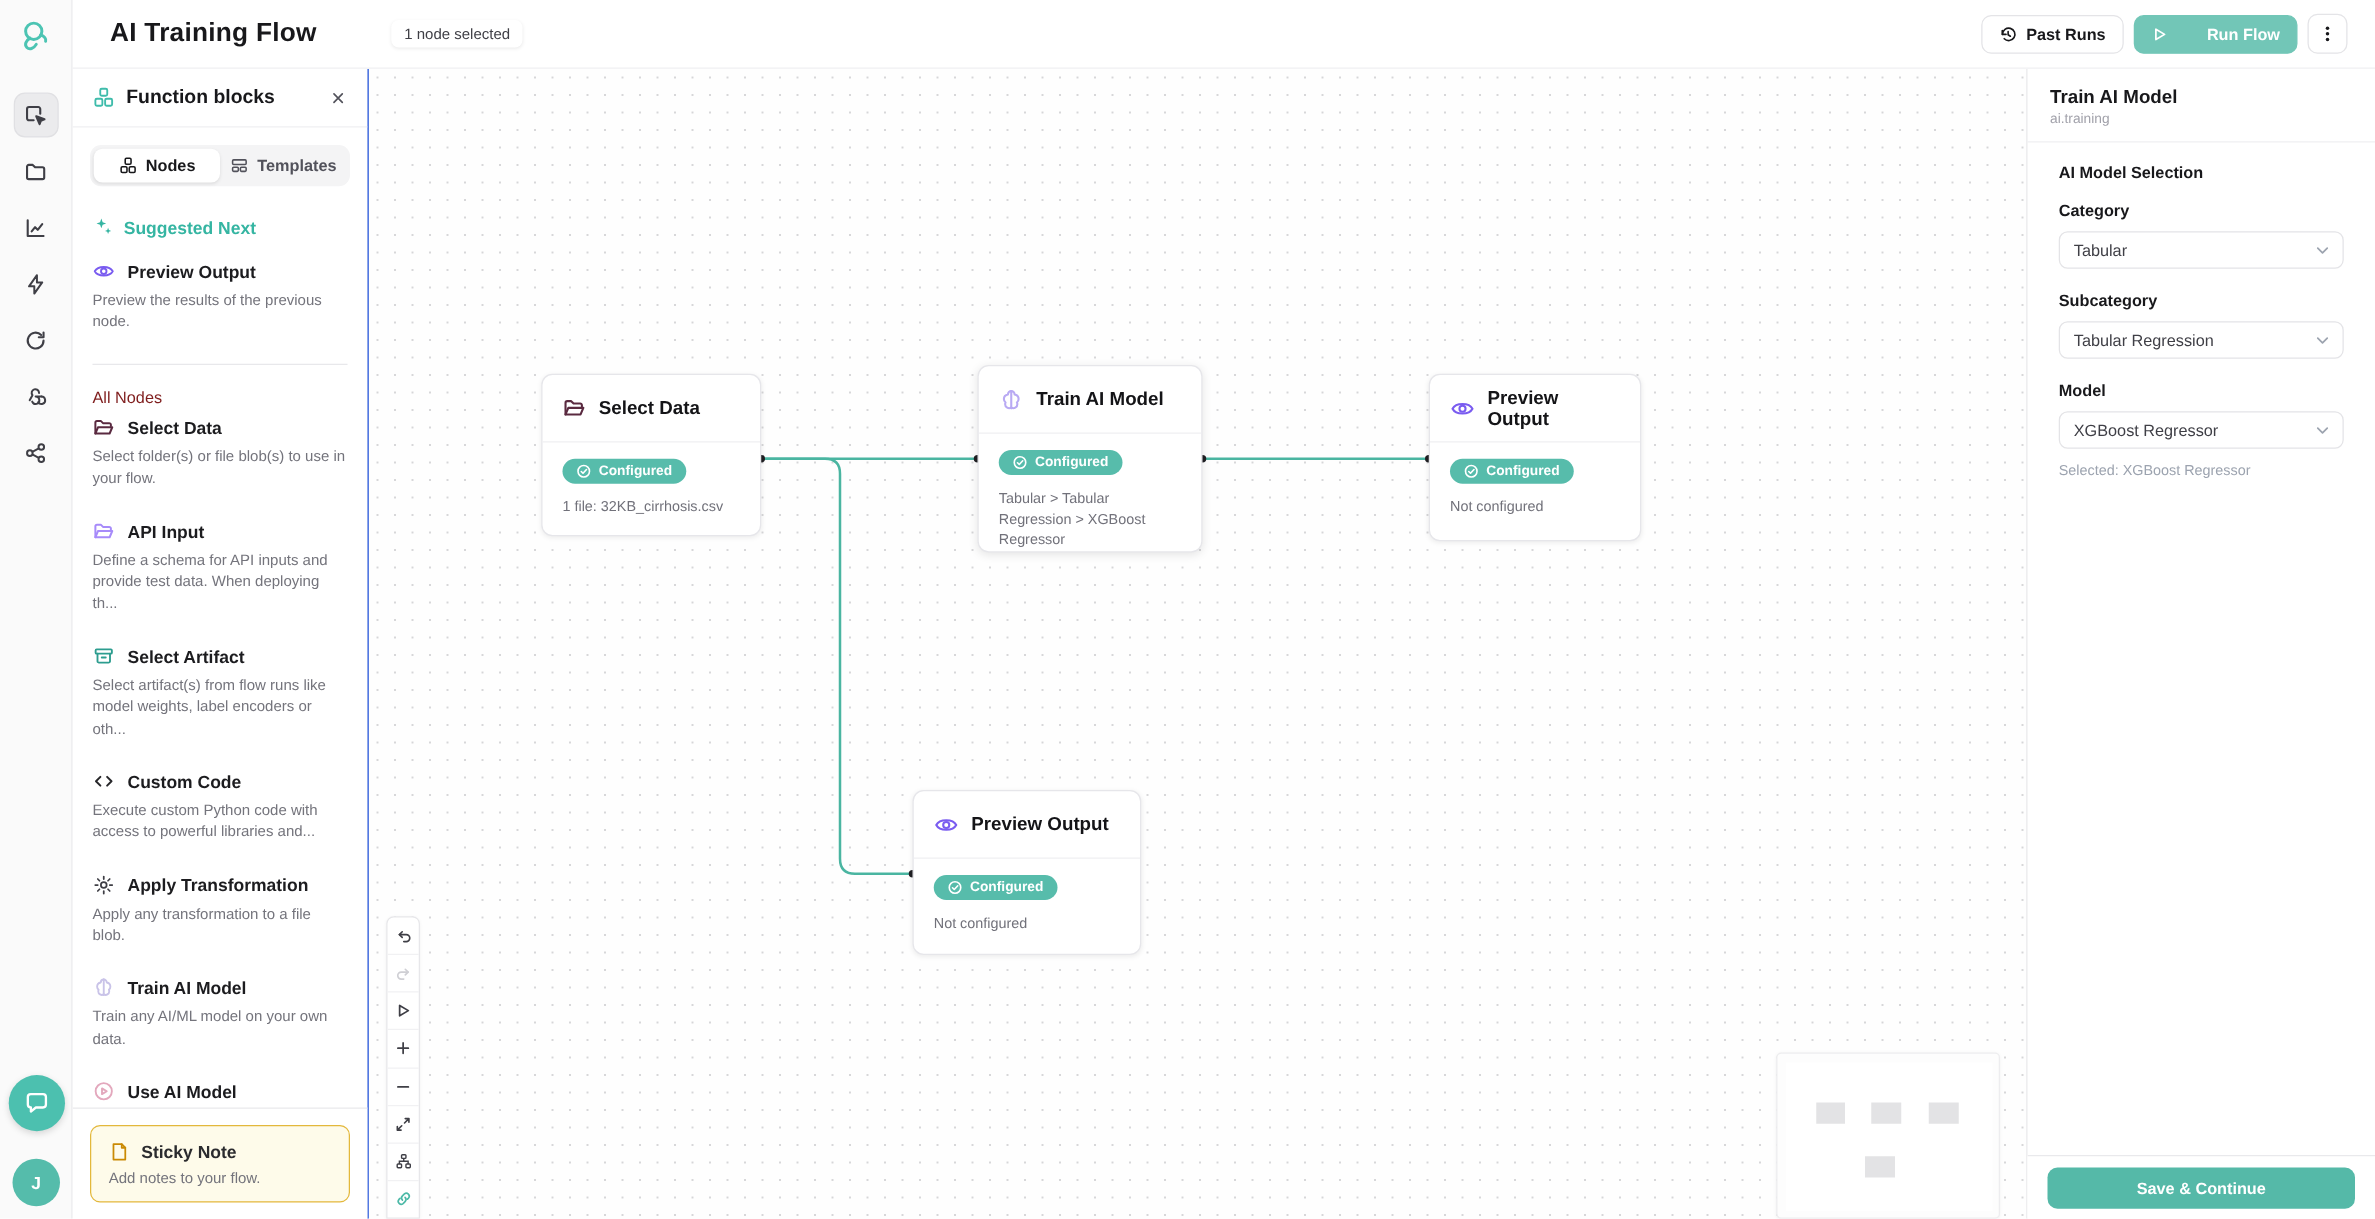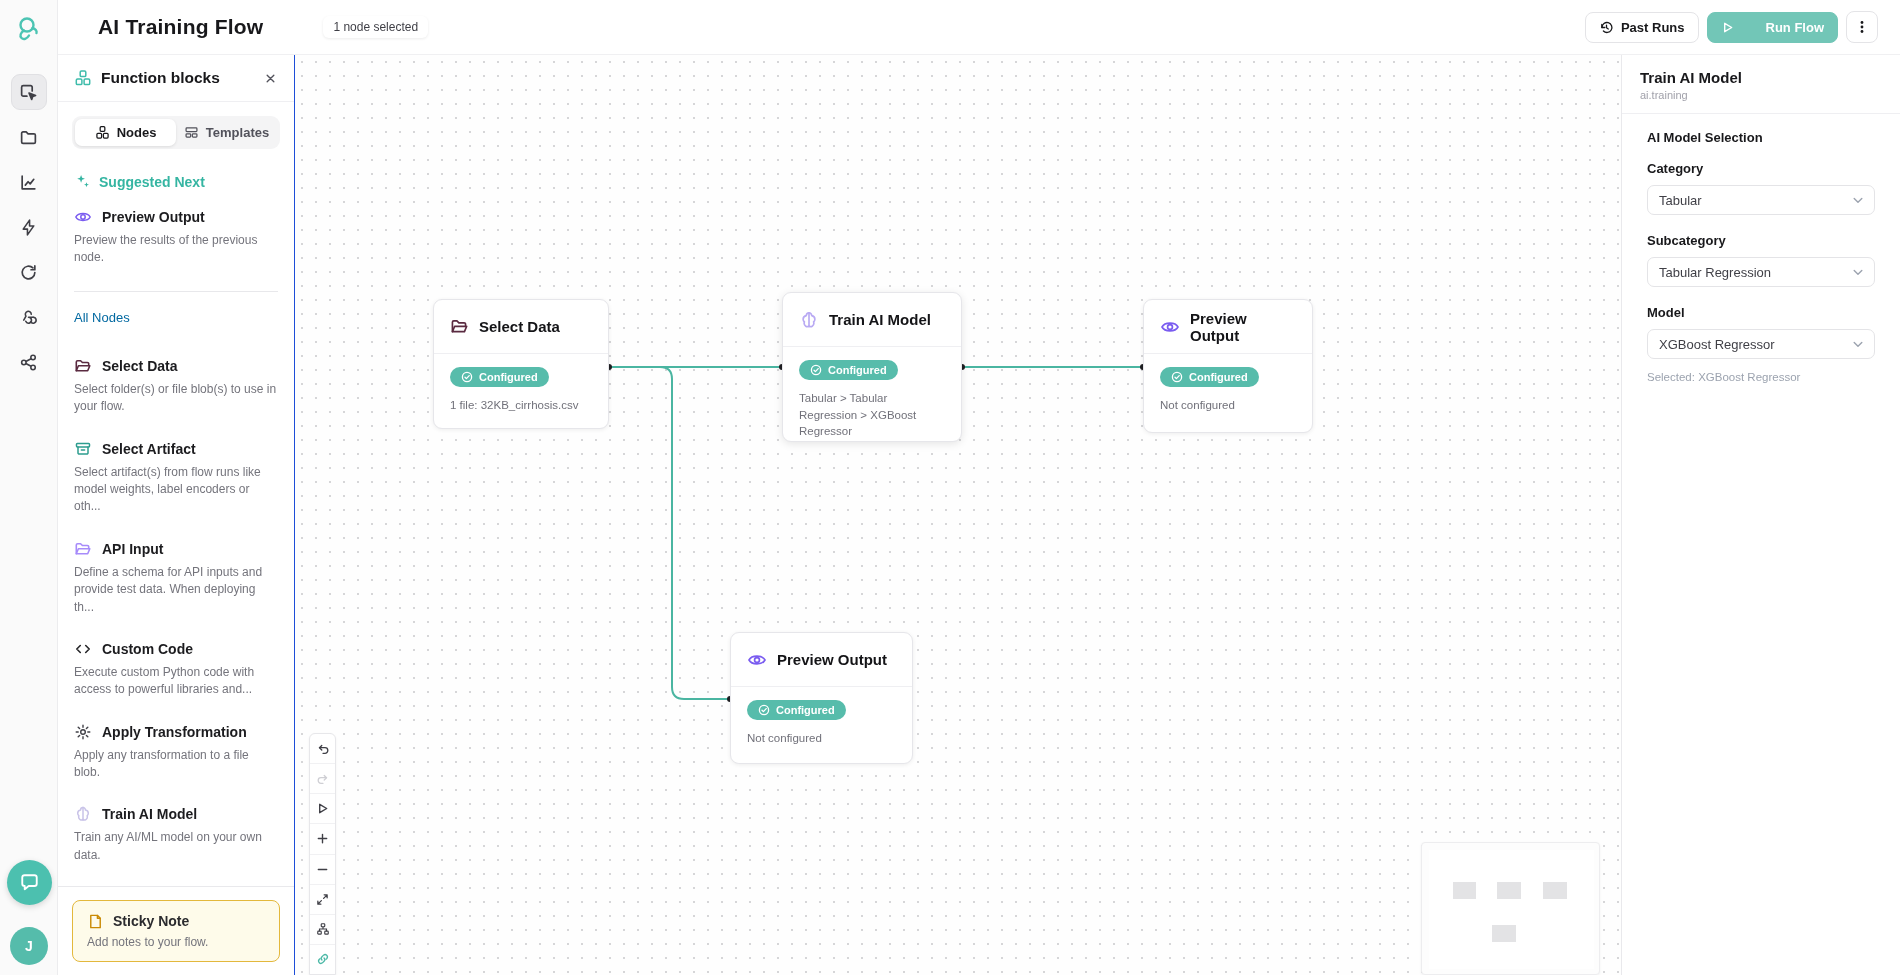--- a/index.html
+++ b/index.html
@@ -17,21 +17,21 @@
   .rail-btn.active { background:#ebebed; border:1px solid #e0e0e3; }
   .rail-bottom { position:absolute; bottom:0; left:0; width:58px; display:flex; flex-direction:column; align-items:center; }
   .chat-fab { width:45px; height:45px; border-radius:50%; background:#4cc0af; display:flex; align-items:center;
               justify-content:center; box-shadow:0 2px 6px rgba(0,0,0,.15); margin-bottom:22px; }
   .avatar { width:38px; height:38px; border-radius:50%; background:#55bcab; color:#fff; font-size:14px; font-weight:700;
             display:flex; align-items:center; justify-content:center; margin-bottom:10px; }
 
   
   .topbar { position:absolute; left:58px; top:0; width:1842px; height:55px; background:#fff; z-index:5;
             display:flex; align-items:center; border-bottom:1px solid #f0f0f2; }
-  .flow-title { font-size:21px; font-weight:700; margin-left:40px; letter-spacing:.2px; }
+  .flow-title { font-size:21px; font-weight:700; margin-left:30px; letter-spacing:.2px; }
   .status-pill { margin-left:60px; font-size:12px; color:#3f3f46; background:#fff; padding:4px 10px; border-radius:6px;
                  box-shadow:0 1px 3px rgba(0,0,0,.08); }
   .topbar-actions { margin-left:auto; margin-right:22px; display:flex; align-items:center; gap:8px; }
   .btn { display:inline-flex; align-items:center; gap:7px; font-size:13px; font-weight:700; border-radius:8px;
          padding:7px 13px; cursor:pointer; border:1px solid #e4e4e7; background:#fff; color:#18181b; }
   .btn.primary { background:#72c6b7; border-color:#72c6b7; color:#fff;gap:32px; }
   .btn.icon-only { padding:7px 8px; }
 
   
   .canvas { position:absolute; left:295px; top:55px; width:1326px; height:920px; background:#fefefe;
@@ -73,21 +73,21 @@
   .seg { margin:14px 14px 4px; background:#f4f4f5; border-radius:9px; padding:3px; display:flex; }
   .seg-tab { flex:1; display:flex; align-items:flex-end; justify-content:center; gap:7px; font-size:13px; font-weight:600;
              color:#52525b; padding:6px 0; border-radius:7px; cursor:pointer; }
   .seg-tab.active { background:#fff; color:#18181b; box-shadow:0 1px 3px rgba(0,0,0,.10); }
   .panel-scroll { padding:16px 16px 0; }
   .suggested-head { display:flex; align-items:center; gap:8px; color:#35b5a2; font-size:14px; font-weight:700; margin:4px 0 18px; }
   .pal-item { margin-bottom:24px; cursor:pointer; }
   .pal-title { display:flex; align-items:center; gap:10px; font-size:14px; font-weight:700; color:#1c1c1f; }
   .pal-desc { margin:6px 0 0 0; font-size:12px; color:#74747c; line-height:1.45; }
   .pal-divider { height:1px; background:#e8e8eb; margin:2px 0 18px; }
-  .group-label { font-size:13px; color:#0369a1; margin-bottom:32px; }
+  .group-label { font-size:13px; color:#7f1d1d; margin-bottom:8px; }
   .panel-foot { position:absolute; left:0; bottom:0; width:100%; border-top:1px solid #e9e9ec; padding:13px 14px; background:#fff; }
   .sticky-card { border:1px solid #e3b83c; background:#fefbea; border-radius:8px; padding:12px 14px; cursor:pointer; }
   .sticky-title { display:flex; gap:9px; font-size:14px; font-weight:700; color:#2b2b2e; }
   .sticky-desc { margin-top:5px; font-size:12px; color:#74747c; }
 
   
   .inspector { position:absolute; left:1621px; top:55px; width:279px; height:920px; background:#fff;
                border-left:1px solid #e9e9ec; z-index:4; }
   .insp-head { padding:14px 18px 12px; border-bottom:1px solid #efeff2; }
   .insp-title { font-size:15px; font-weight:700; }
@@ -443,47 +443,47 @@
               </svg>
           </span>
           <span>Select Data</span>
         </div>
         <p class="pal-desc">Select folder(s) or file blob(s) to use in your flow.</p>
       </div>
 
       <div class="pal-item">
         <div class="pal-title">
           <span>
+            <svg width="18" height="18" viewBox="0 0 18 18" fill="none" stroke="#a78bfa" stroke-width="1.6" stroke-linecap="round" stroke-linejoin="round">
+                <path d="M2.3 13.8 V5 a1.3 1.3 0 0 1 1.3-1.3 h3 l1.8 1.8 h5 a1.3 1.3 0 0 1 1.3 1.3 v1"></path>
+                <path d="M2.3 13.8 l2.1-5 h11.4 l-2.1 5 Z"></path>
+              </svg>
+          </span>
+          <span>API Input</span>
+        </div>
+        <p class="pal-desc">Define a schema for API inputs and provide test data. When deploying th...</p>
+      </div>
+
+      <div class="pal-item">
+        <div class="pal-title">
+          <span>
             <svg width="18" height="18" viewBox="0 0 18 18" fill="none" stroke="#2d9d8f" stroke-width="1.5" stroke-linecap="round" stroke-linejoin="round">
                 <rect x="2.5" y="3.5" width="13" height="3.4" rx="0.8"></rect>
                 <path d="M4 6.9 v6 a1.2 1.2 0 0 0 1.2 1.2 h7.6 a1.2 1.2 0 0 0 1.2-1.2 v-6"></path>
                 <path d="M7.4 10 h3.2"></path>
               </svg>
           </span>
           <span>Select Artifact</span>
         </div>
         <p class="pal-desc">Select artifact(s) from flow runs like model weights, label encoders or oth...</p>
       </div>
 
       <div class="pal-item">
         <div class="pal-title">
           <span>
-            <svg width="18" height="18" viewBox="0 0 18 18" fill="none" stroke="#a78bfa" stroke-width="1.6" stroke-linecap="round" stroke-linejoin="round">
-                <path d="M2.3 13.8 V5 a1.3 1.3 0 0 1 1.3-1.3 h3 l1.8 1.8 h5 a1.3 1.3 0 0 1 1.3 1.3 v1"></path>
-                <path d="M2.3 13.8 l2.1-5 h11.4 l-2.1 5 Z"></path>
-              </svg>
-          </span>
-          <span>API Input</span>
-        </div>
-        <p class="pal-desc">Define a schema for API inputs and provide test data. When deploying th...</p>
-      </div>
-
-      <div class="pal-item">
-        <div class="pal-title">
-          <span>
             <svg width="18" height="18" viewBox="0 0 18 18" fill="none" stroke="#27272a" stroke-width="1.6" stroke-linecap="round" stroke-linejoin="round">
                 <path d="M6.3 5.5 2.8 9 l3.5 3.5 M11.7 5.5 15.2 9 l-3.5 3.5"></path>
               </svg>
           </span>
           <span>Custom Code</span>
         </div>
         <p class="pal-desc">Execute custom Python code with access to powerful libraries and...</p>
       </div>
 
       <div class="pal-item">
@@ -577,15 +577,18 @@
         <span class="val">XGBoost Regressor</span>
         <span>
           <svg width="10" height="7" viewBox="0 0 10 7" fill="none" stroke="#9ca3af" stroke-width="1.4" stroke-linecap="round" stroke-linejoin="round">
               <path d="M1.2 1.5 5 5.3 8.8 1.5"></path>
             </svg>
         </span>
       </div>
 
       <div class="helper">Selected: XGBoost Regressor</div>
     </div>
+    <div class="insp-foot">
+      <button class="save-btn">Save &amp; Continue</button>
+    </div>
   </aside>
 
 </div>
 
 </body></html>

